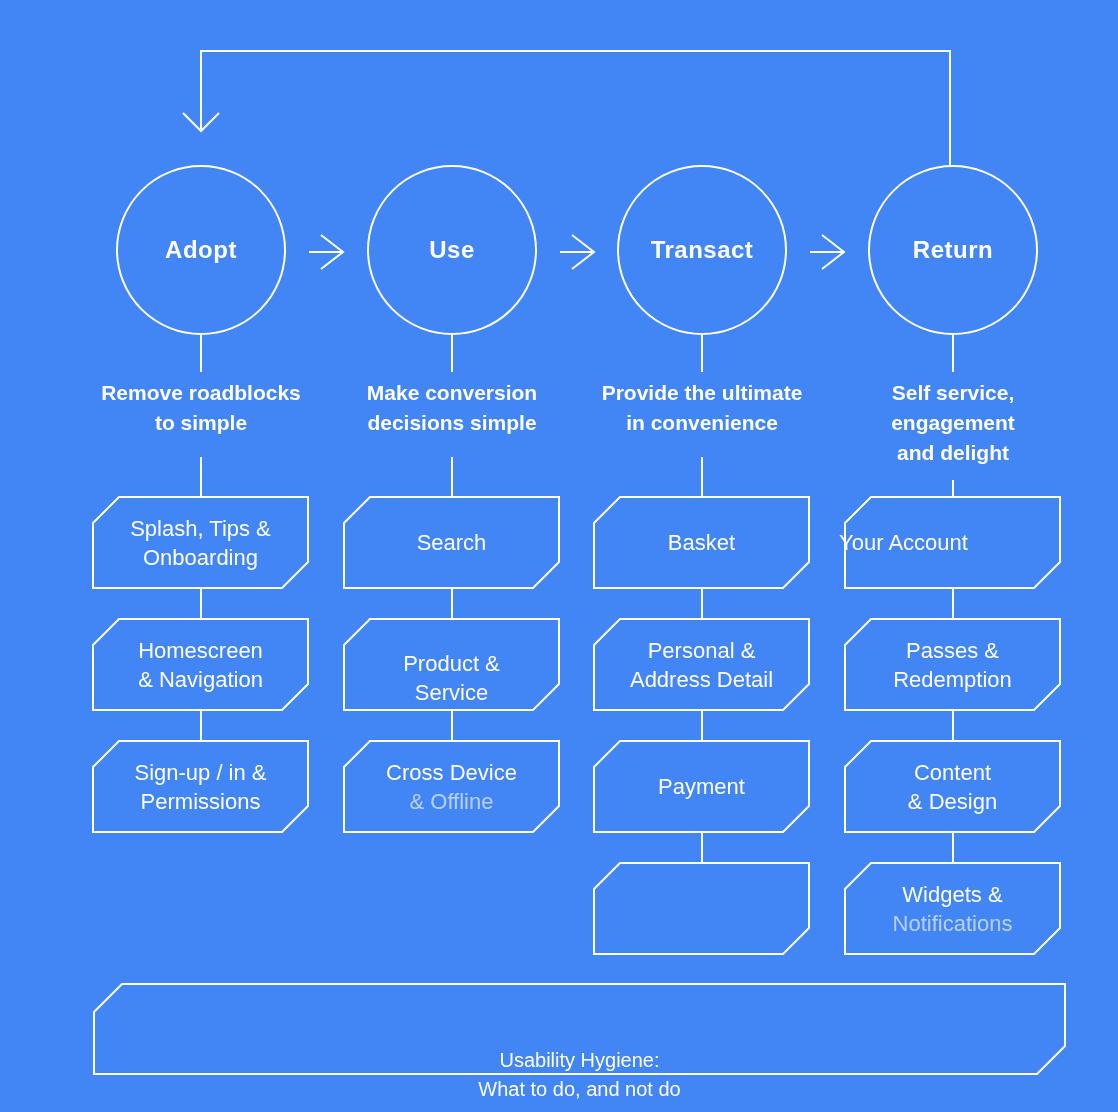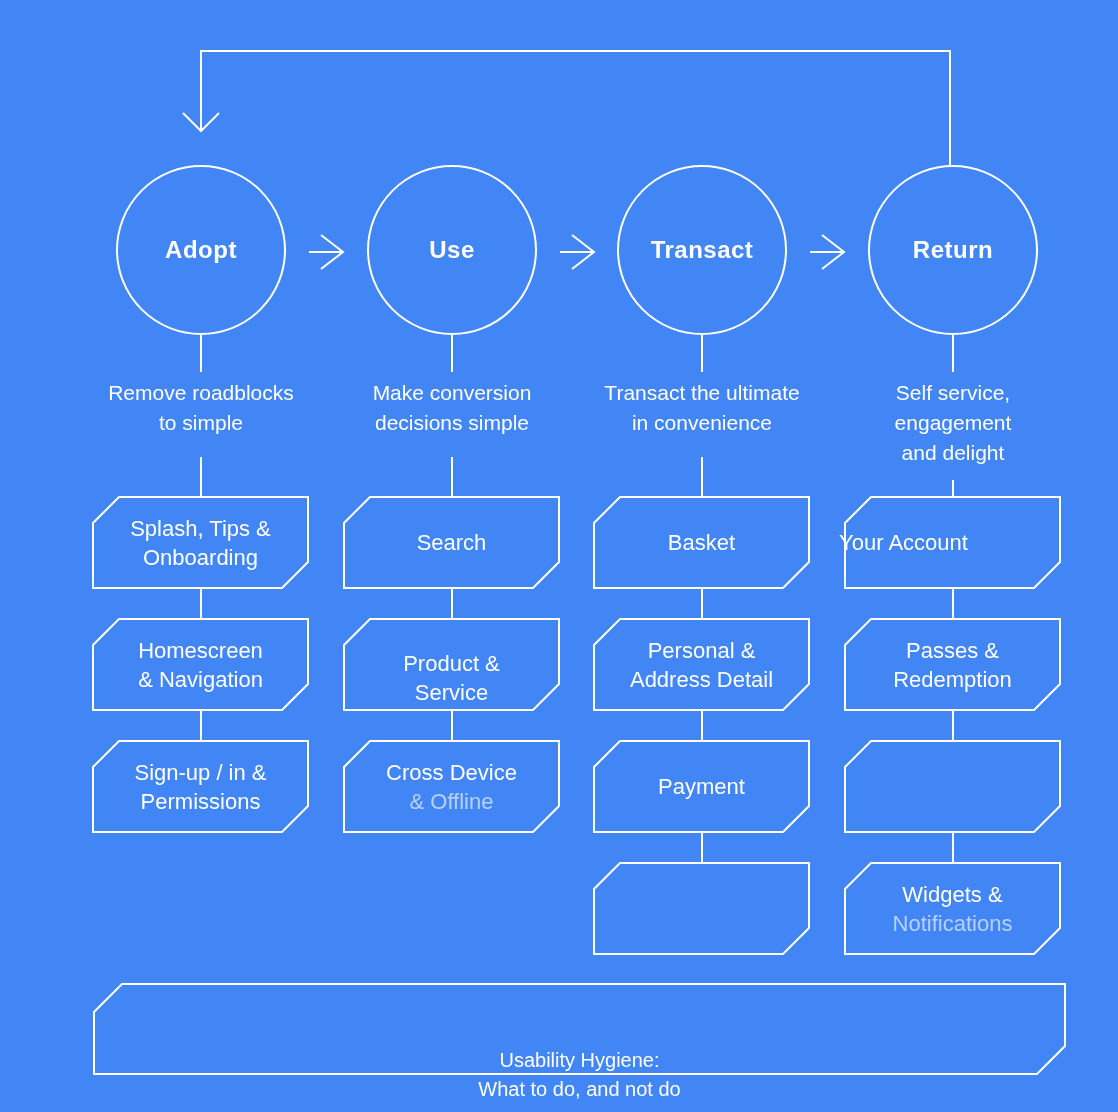--- a/index.html
+++ b/index.html
@@ -9,21 +9,21 @@
     background:#4285f4;
     font-family:"Liberation Sans","DejaVu Sans",sans-serif;
     color:#ffffff;
     overflow:hidden;
   }
   .lines{position:absolute;left:0;top:0;z-index:0;}
   .lines *{fill:none;stroke:#ffffff;stroke-width:2;}
   .txt{position:absolute;z-index:1;display:flex;flex-direction:column;
        align-items:center;justify-content:center;text-align:center;}
   .stage-label{width:170px;height:168px;top:166px;font-size:24px;font-weight:700;letter-spacing:.5px;}
-  .desc{width:230px;top:378px;font-size:21px;font-weight:400;line-height:30px;}
+  .desc{width:230px;top:378px;font-size:21px;font-weight:700;line-height:30px;}
   .vbox{width:215px;height:91px;font-size:22px;font-weight:300;line-height:29px;}
   .footer-bar{left:94px;top:1018px;width:971px;height:114px;font-size:20px;font-weight:300;line-height:29px;}
   .dim{color:rgba(255,255,255,0.62);}
 </style>
 </head>
 <body>
 
 <div class="canvas">
 
   <svg class="lines" width="1118" height="1112" viewBox="0 0 1118 1112">
@@ -115,21 +115,21 @@
 
   <div class="txt desc" style="left:86px">
     <div>Remove roadblocks</div>
     <div>to simple</div>
   </div>
   <div class="txt desc" style="left:337px">
     <div>Make conversion</div>
     <div>decisions simple</div>
   </div>
   <div class="txt desc" style="left:587px">
-    <div>Transact the ultimate</div>
+    <div>Provide the ultimate</div>
     <div>in convenience</div>
   </div>
   <div class="txt desc" style="left:838px">
     <div>Self service,</div>
     <div>engagement</div>
     <div>and delight</div>
   </div>
 
   <div class="txt vbox" style="left:93px;top:497px">
     <div>Splash, Tips &amp;</div>
@@ -167,20 +167,24 @@
     <div>Payment</div>
   </div>
 
   <div class="txt vbox" style="left:796px;top:497px">
     <div>Your Account</div>
   </div>
   <div class="txt vbox" style="left:845px;top:619px">
     <div>Passes &amp;</div>
     <div>Redemption</div>
   </div>
+  <div class="txt vbox" style="left:845px;top:741px">
+    <div>Content</div>
+    <div>&amp; Design</div>
+  </div>
   <div class="txt vbox" style="left:845px;top:863px">
     <div>Widgets &amp;</div>
     <div class="dim">Notifications</div>
   </div>
 
   <div class="txt footer-bar">
     <div>Usability Hygiene:</div>
     <div>What to do, and not do</div>
   </div>
 

